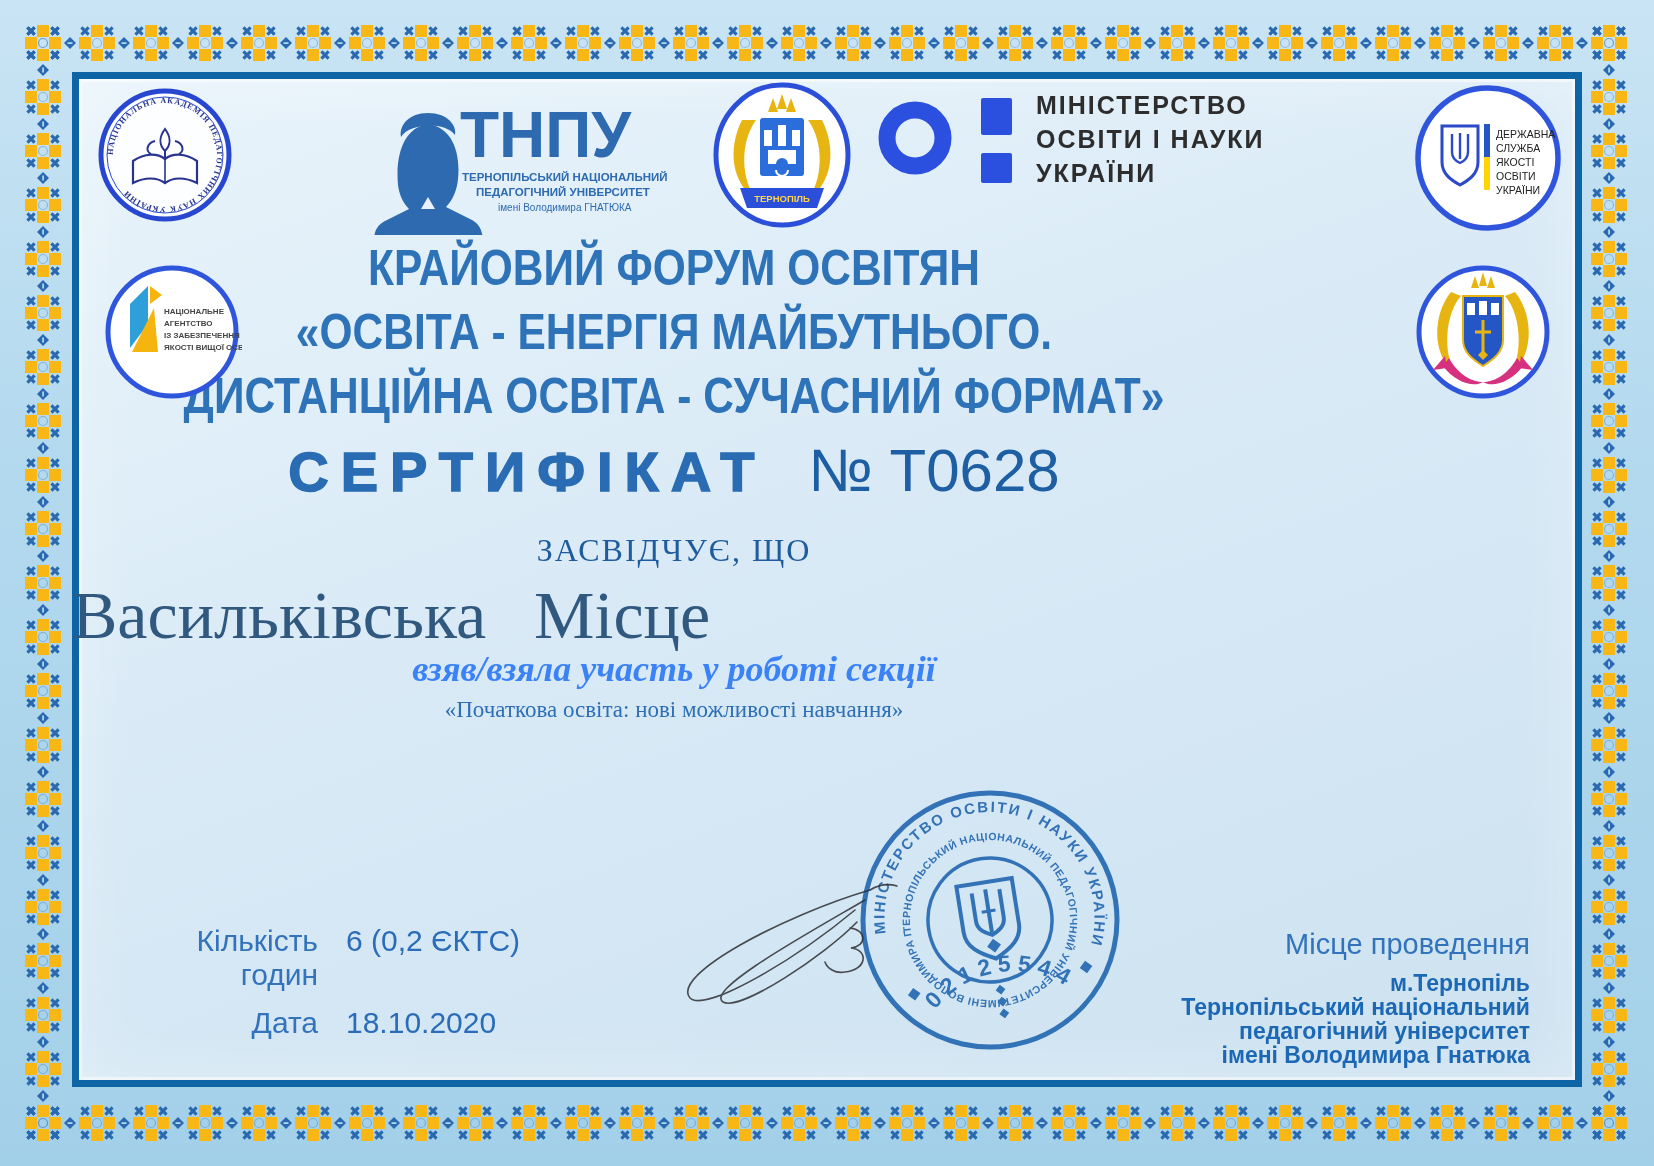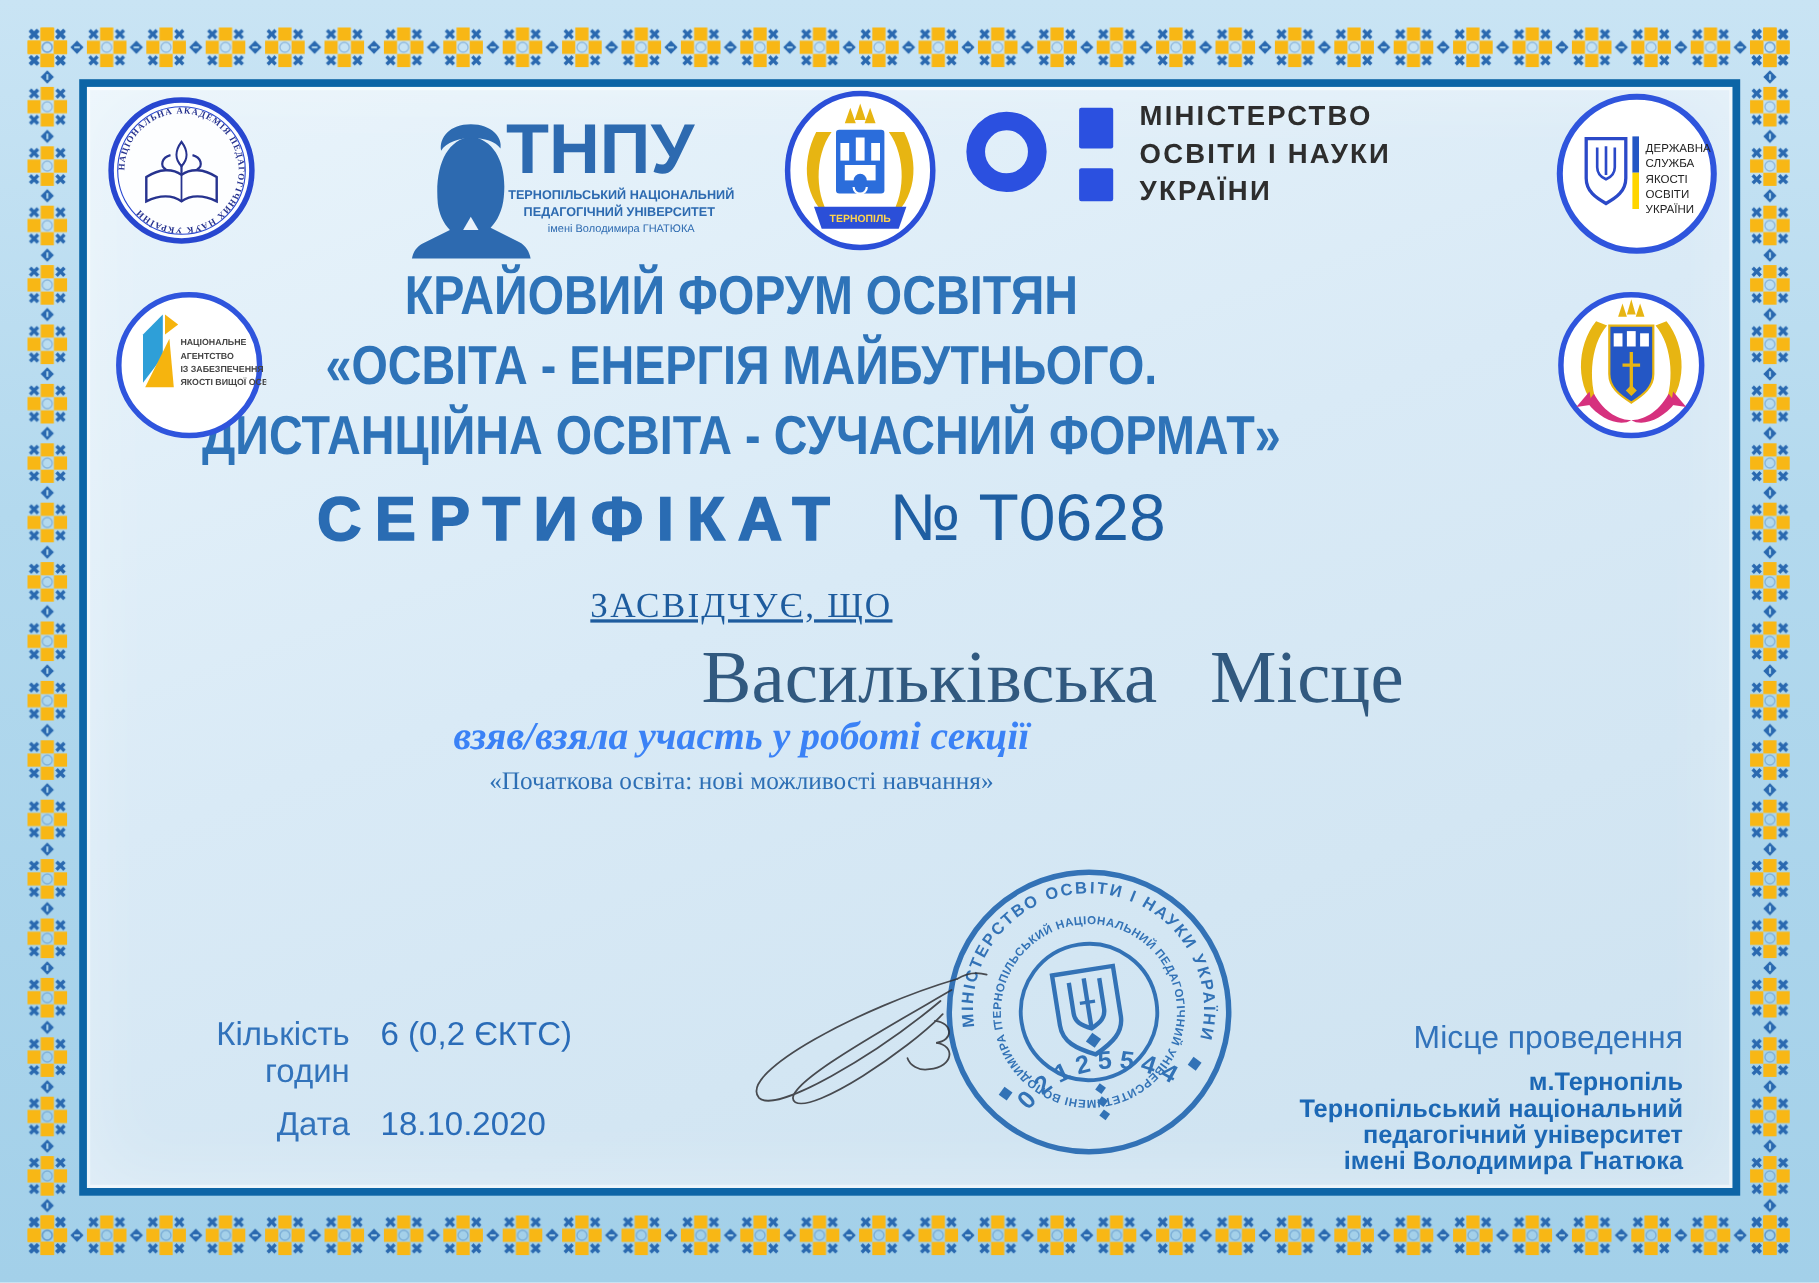--- a/index.html
+++ b/index.html
@@ -21,22 +21,22 @@
   }
   .content{position:absolute;left:72px;width:1204px;text-align:center;z-index:3;}
   .forum-title{top:236px;color:#2e73b8;font-weight:bold;}
   .forum-title .tline{display:block;height:64px;line-height:64px;font-size:50px;transform:scaleX(.85);transform-origin:50% 50%;white-space:nowrap;}
   .cert-line{top:436px;display:flex;justify-content:center;align-items:baseline;gap:42px;}
   .cert-word{
     font-size:56px;font-weight:bold;letter-spacing:12px;color:#2a6cb3;
     -webkit-text-stroke:1.5px #2a6cb3;
   }
   .cert-number{font-family:Liberation Sans, sans-serif;font-size:60px;color:#1e5ea2;}
-  .certifies{top:532px;font-family:"Liberation Serif","DejaVu Serif",serif;font-size:32px;letter-spacing:2px;color:#1e5c9e;text-decoration:underline;}
-  .recipient{top:576px;display:flex;justify-content:flex-end;gap:48px;
+  .certifies{top:532px;font-family:"Liberation Serif","DejaVu Serif",serif;font-size:32px;letter-spacing:2px;color:#1e5c9e;}
+  .recipient{top:576px;display:flex;justify-content:flex-start;gap:48px;
     font-family:"Liberation Serif","DejaVu Serif",serif;font-size:68px;color:#31597f;}
   .participation{top:648px;font-family:"Liberation Serif","DejaVu Serif",serif;font-style:italic;font-weight:bold;font-size:36px;color:#3b82f6;}
   .section-title{top:697px;font-family:"Liberation Serif","DejaVu Serif",serif;font-size:23px;color:#2d6fb5;}
   .meta-left{
     position:absolute;left:128px;top:924px;z-index:4;
     display:grid;grid-template-columns:190px auto;column-gap:28px;row-gap:14px;
     font-size:30px;color:#3273bb;align-items:baseline;
   }
   .meta-left .lbl{text-align:right;}
   .meta-left .val{font-weight:normal;color:#2a6cb8;text-align:left;}

